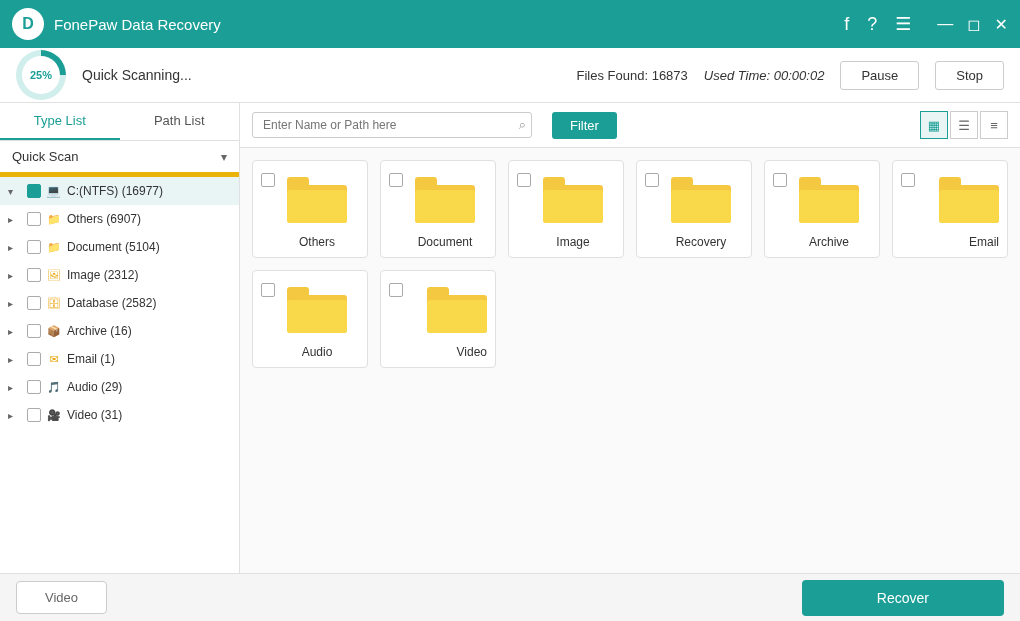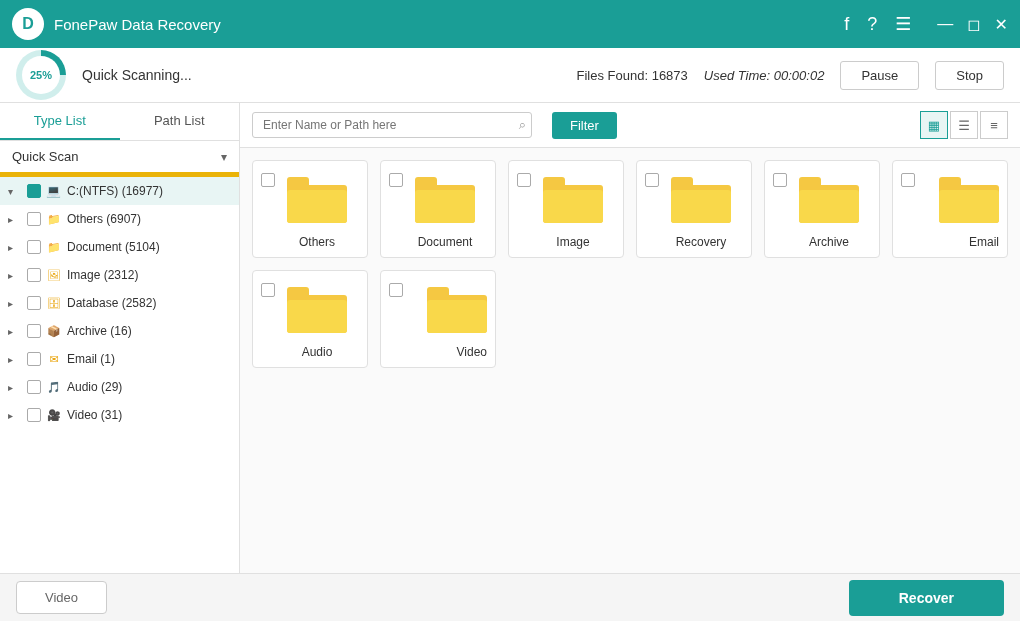--- a/index.html
+++ b/index.html
@@ -287,25 +287,25 @@
       padding: 8px 28px;
       border-radius: 4px;
       font-size: 13px;
       color: #666;
       cursor: pointer;
     }
     .recover-btn {
       background: #1a9e96;
       color: white;
       border: none;
-      padding: 10px 50px;
+      padding: 10px 75px;
       border-radius: 4px;
       font-size: 14px;
       cursor: pointer;
-      font-weight: 700;
+      font-weight: 400;
     }
   </style>
 </head>
 <body>
 
 <div class="title-bar">
   <div class="title-bar-logo">
     <span>D</span>
   </div>
   <span class="title-bar-title">FonePaw Data Recovery</span>

